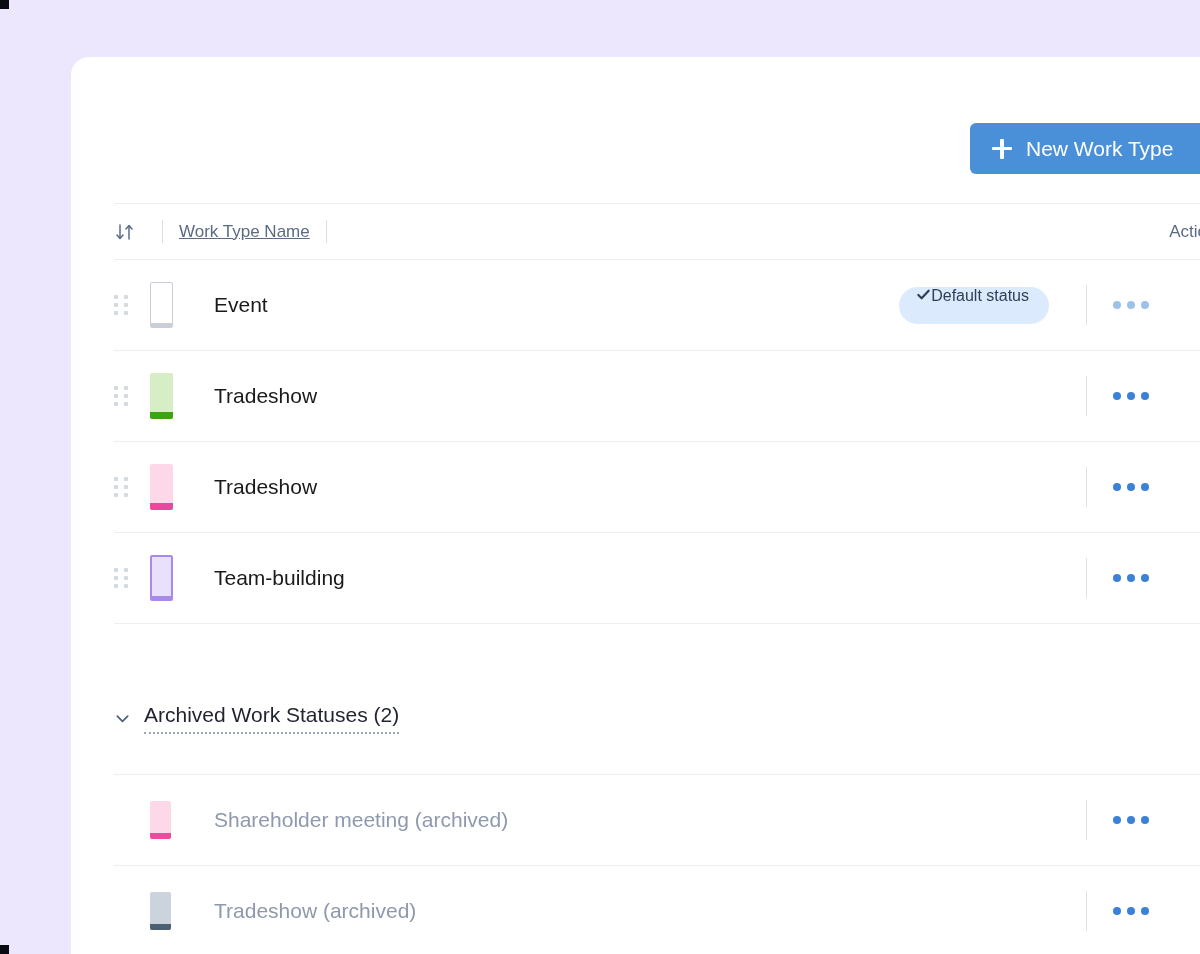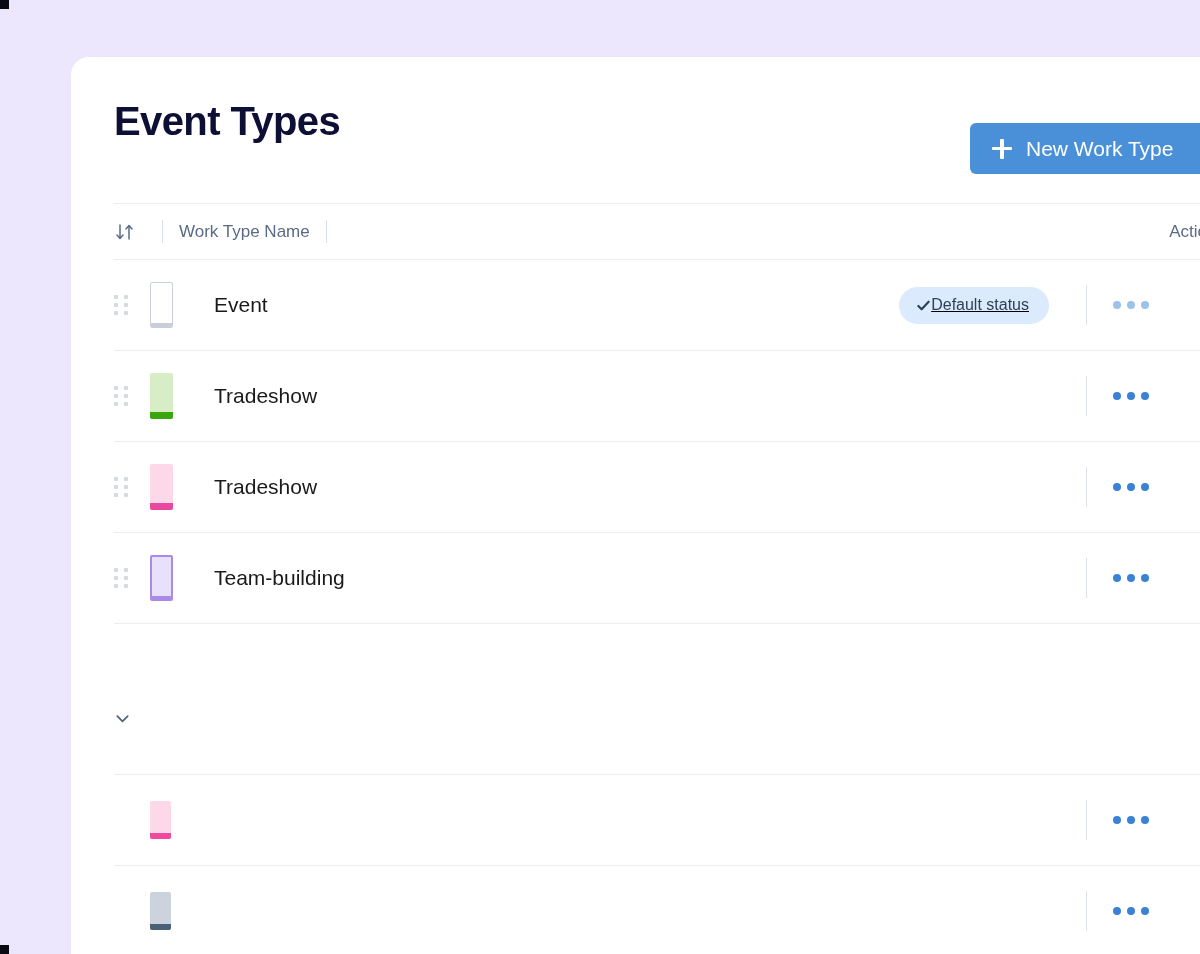--- a/index.html
+++ b/index.html
@@ -132,20 +132,21 @@
     width: 1px;
     height: 23px;
     background: #d9dfe8;
     flex: none;
   }
   .th-name {
     padding: 0 16px;
     font-size: 17px;
     color: #5b6b85;
     white-space: nowrap;
+    text-decoration: underline;
   }
   .th-spacer { flex: 1; }
   .th-actions {
     font-size: 17px;
     color: #5b6b85;
     white-space: nowrap;
     padding-right: 6px;
   }
 
   
@@ -198,28 +199,26 @@
   .row-name {
     font-size: 21px;
     color: #1a1a1a;
     white-space: nowrap;
   }
 
   .row-spacer { flex: 1; }
 
   .badge {
     display: inline-flex;
-    align-items: center;
     height: 37px;
     padding: 0 20px 0 17px;
     border-radius: 19px;
     background: #dbeafc;
     white-space: nowrap;
     margin-right: 37px;
-    text-decoration: underline;
   }
   .badge .check-icon {
     width: 15px;
     height: 15px;
     flex: none;
   }
   .badge .badge-label {
     font-size: 16px;
     color: #2e3f57;
   }
@@ -298,21 +297,20 @@
 </head>
 <body>
 
 <div class="corner-mark tl"></div>
 <div class="corner-mark bl"></div>
 
 <div class="card">
   <div class="card-inner">
 
     <div class="page-header">
-      <h1 class="page-title">Event Types</h1>
 
       <button class="new-type-btn">
         <span class="plus-icon"></span>
         <span class="btn-label">New Work Type</span>
       </button>
     </div>
 
     <div class="table">
 
       <div class="divider"></div>
@@ -450,39 +448,41 @@
           </button>
         </div>
       </div>
 
       <div class="divider"></div>
 
       <div class="archived-head">
         <svg class="chev-icon" viewBox="0 0 18 18" fill="none" stroke="currentColor" stroke-width="1.8" stroke-linecap="round" stroke-linejoin="round">
           <path d="M3.5 6.5 L9 12 L14.5 6.5"></path>
         </svg>
+        <span class="archived-title">Archived Work Statuses (2)</span>
       </div>
 
       <div class="spacer-block"></div>
       <div class="divider"></div>
 
       <div class="row archived">
         <div class="drag-handle">
           <i></i>
             <i></i>
             <i></i>
             <i></i>
             <i></i>
             <i></i>
         </div>
         <div class="swatch-cell">
           <span class="swatch" style="background:#fcd8e8;">
             <span class="bar" style="background:#ef4a9e;height:6px;"></span>
           </span>
         </div>
+        <div class="row-name">Shareholder meeting (archived)</div>
         <div class="row-spacer"></div>
         <div class="actions-cell">
           <div class="vrule-tall"></div>
           <button class="dots-btn">
             <i></i>
               <i></i>
               <i></i>
           </button>
         </div>
       </div>
@@ -496,20 +496,21 @@
             <i></i>
             <i></i>
             <i></i>
             <i></i>
         </div>
         <div class="swatch-cell">
           <span class="swatch" style="background:#ccd3dc;">
             <span class="bar" style="background:#4a6075;height:6px;"></span>
           </span>
         </div>
+        <div class="row-name">Tradeshow (archived)</div>
         <div class="row-spacer"></div>
         <div class="actions-cell">
           <div class="vrule-tall"></div>
           <button class="dots-btn">
             <i></i>
               <i></i>
               <i></i>
           </button>
         </div>
       </div>

